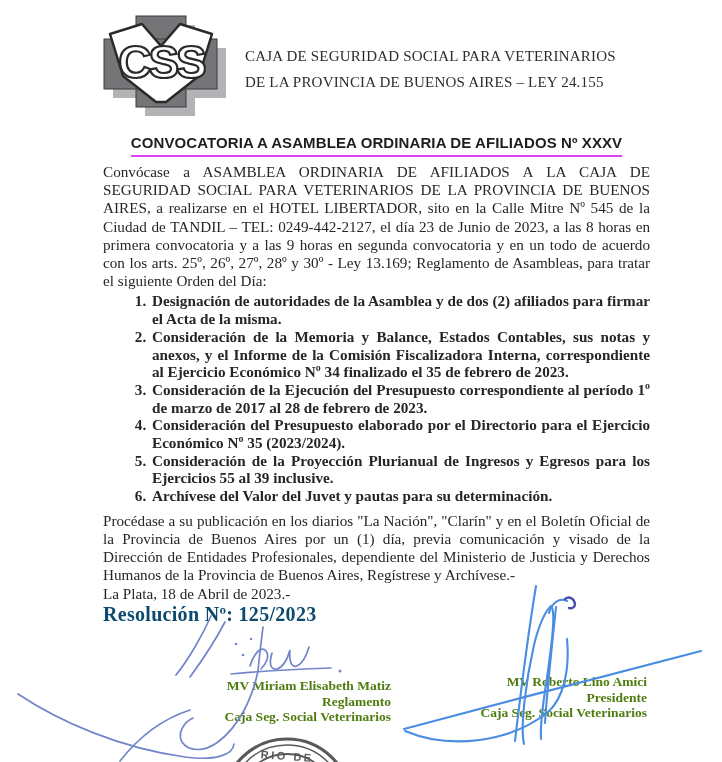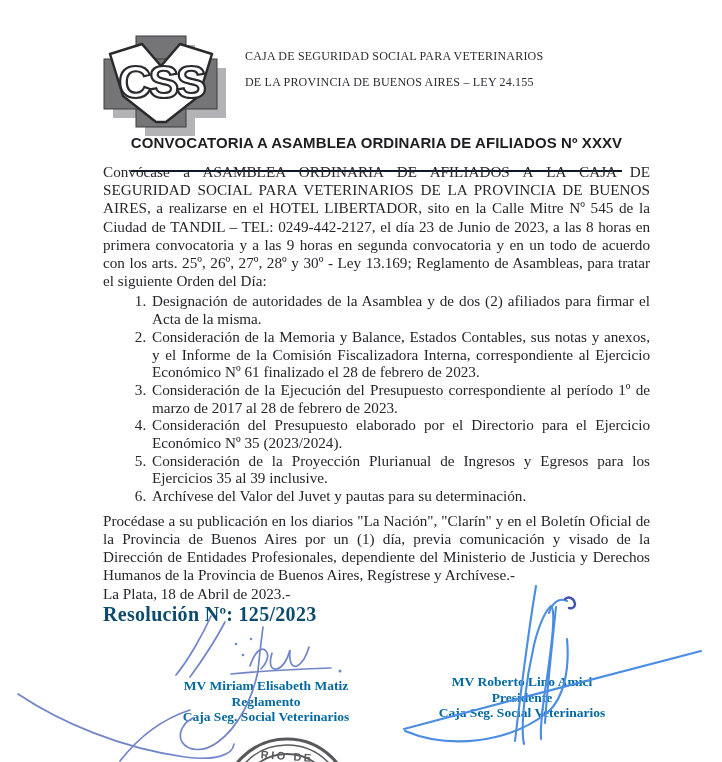--- a/index.html
+++ b/index.html
@@ -8,65 +8,65 @@
     background: #ffffff;
     font-family: "Liberation Serif", serif;
     color: #26262a;
     position: relative;
     overflow: hidden;
   }
   .page { position: absolute; inset: 0; }
 
   
   .logo-wrap {
-    position: absolute; left: 93px; top: 32px;
+    position: absolute; left: 93px; top: 12px;
     width: 145px; height: 104px;
   }
   .org-name {
     position: absolute; left: 245px; top: 43px; width: 470px;
-    font-size: 12px; line-height: 26px; color: #2c2c31;
+    font-size: 15px; line-height: 26px; color: #2c2c31;
     letter-spacing: 0.2px;
   }
 
   
   .doc-title {
     position: absolute; left: 103px; top: 134px; width: 547px;
     text-align: center;
     font-family: "Liberation Sans", sans-serif;
     font-weight: bold; font-size: 15px; color: #1e1e22;
     letter-spacing: 0.1px;
   }
   .doc-title span {
-    border-bottom: 2px solid #0f172a; padding-bottom: 19px;
+    border-bottom: 2px solid #d946ef; padding-bottom: 4px;
   }
 
   
   .content {
     position: absolute; left: 103px; top: 163px; width: 547px;
     font-size: 15.2px; line-height: 18.2px; color: #26262a;
   }
   .content p { margin: 0; text-align: justify; }
   .agenda {
     margin: 2px 0 0 0; padding-left: 47px;
     line-height: 17.7px;
   }
-  .agenda li { text-align: justify; padding-left: 2px; }
+  .agenda li { text-align: justify; padding-left: 2px; font-weight: bold; }
   .closing { margin-top: 7px !important; font-family: Liberation Serif, serif; }
   .place-date { text-align: left; margin-top: 0 !important; }
   .resolution {
     margin-top: 2px;
     font-size: 20px; font-weight: bold; color: #0c4a6e;
     letter-spacing: 0.3px;
   }
 
   
   .sig-block {
-    position: absolute; width: 250px; text-align: center;
+    position: absolute; width: 250px; text-align: right;
     font-size: 13.5px; font-weight: bold; line-height: 15.5px;
-    color: #0369a1;
+    color: #4d7c0f;
   }
   .sig-left  { left: 141px; top: 678px; }
   .sig-right { left: 397px; top: 674px; }
 
   
   .ink-overlay {
     position: absolute; left: 0; top: 0; width: 722px; height: 762px;
     pointer-events: none;
   }
 </style>
@@ -101,24 +101,24 @@
 
   <div class="doc-title">
     <span>CONVOCATORIA A ASAMBLEA ORDINARIA DE AFILIADOS Nº XXXV</span>
   </div>
 
   <div class="content">
     <p>Convócase a ASAMBLEA ORDINARIA DE AFILIADOS A LA CAJA DE SEGURIDAD SOCIAL PARA VETERINARIOS DE LA PROVINCIA DE BUENOS AIRES, a realizarse en el HOTEL LIBERTADOR, sito en la Calle Mitre Nº 545 de la Ciudad de TANDIL – TEL: 0249-442-2127, el día 23 de Junio de 2023, a las 8 horas en primera convocatoria y a las 9 horas en segunda convocatoria y en un todo de acuerdo con los arts. 25º, 26º, 27º, 28º y 30º - Ley 13.169; Reglamento de Asambleas, para tratar el siguiente Orden del Día:</p>
 
     <ol class="agenda">
       <li>Designación de autoridades de la Asamblea y de dos (2) afiliados para firmar el Acta de la misma.</li>
-      <li>Consideración de la Memoria y Balance, Estados Contables, sus notas y anexos, y el Informe de la Comisión Fiscalizadora Interna, correspondiente al Ejercicio Económico Nº 61 finalizado el 28 de febrero de 2023.</li>
+      <li>Consideración de la Memoria y Balance, Estados Contables, sus notas y anexos, y el Informe de la Comisión Fiscalizadora Interna, correspondiente al Ejercicio Económico Nº 34 finalizado el 35 de febrero de 2023.</li>
       <li>Consideración de la Ejecución del Presupuesto correspondiente al período 1º de marzo de 2017 al 28 de febrero de 2023.</li>
       <li>Consideración del Presupuesto elaborado por el Directorio para el Ejercicio Económico Nº 35 (2023/2024).</li>
-      <li>Consideración de la Proyección Plurianual de Ingresos y Egresos para los Ejercicios 35 al 39 inclusive.</li>
+      <li>Consideración de la Proyección Plurianual de Ingresos y Egresos para los Ejercicios 55 al 39 inclusive.</li>
       <li>Archívese del Valor del Juvet y pautas para su determinación.</li>
     </ol>
 
     <p class="closing">Procédase a su publicación en los diarios "La Nación", "Clarín" y en el Boletín Oficial de la Provincia de Buenos Aires por un (1) día, previa comunicación y visado de la Dirección de Entidades Profesionales, dependiente del Ministerio de Justicia y Derechos Humanos de la Provincia de Buenos Aires, Regístrese y Archívese.-</p>
     <p class="place-date">La Plata, 18 de Abril de 2023.-</p>
     <div class="resolution">Resolución Nº: 125/2023</div>
   </div>
 
   <div class="sig-block sig-left">
     <div>MV Miriam Elisabeth Matiz</div>

